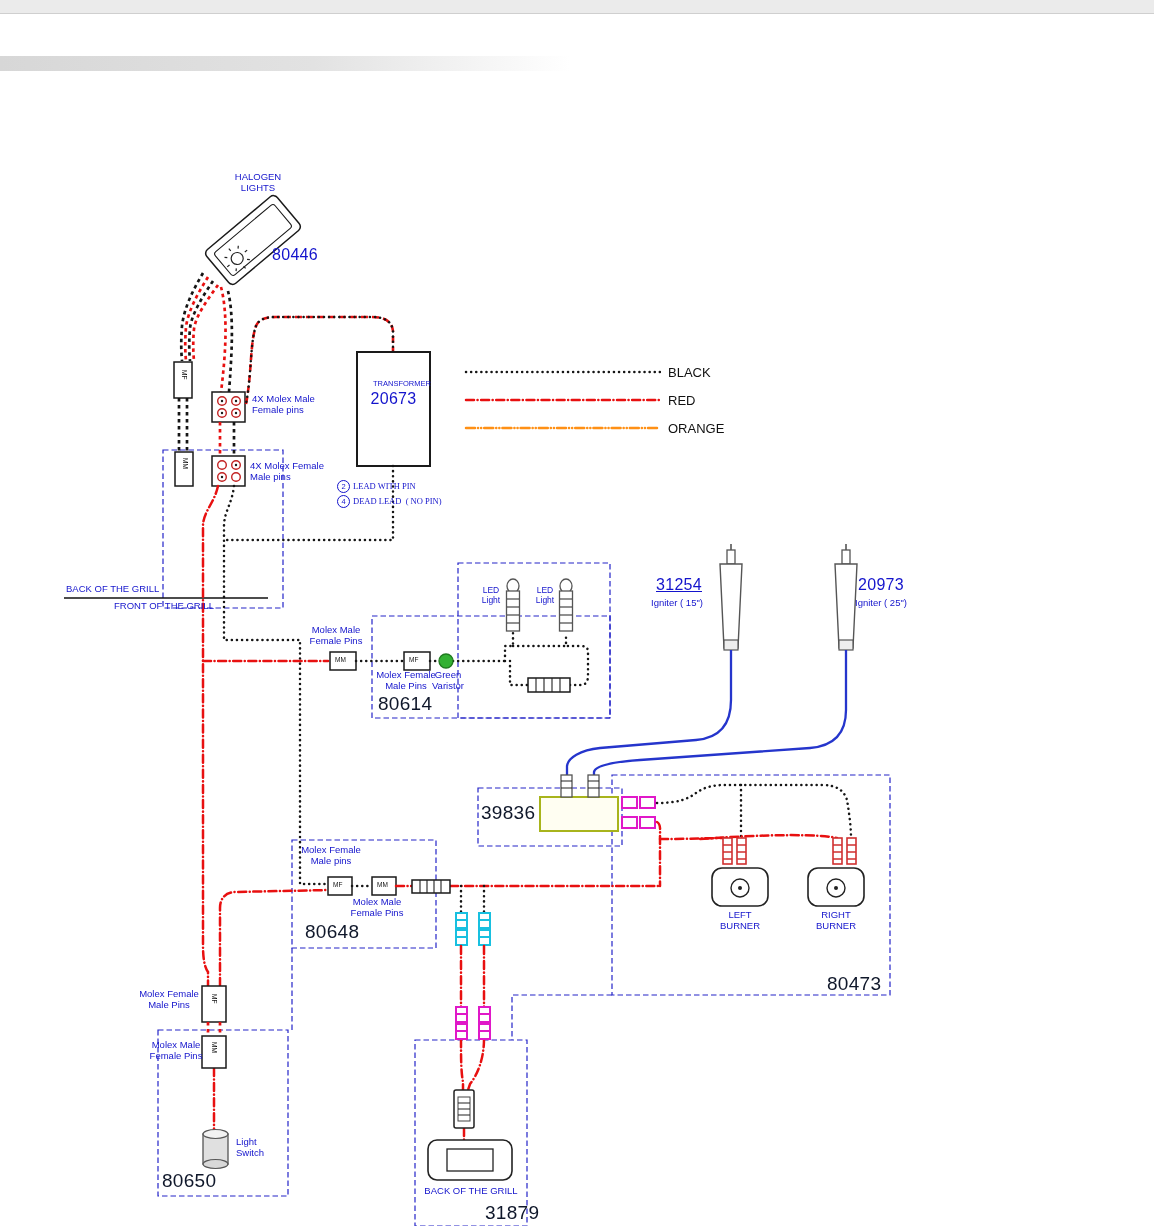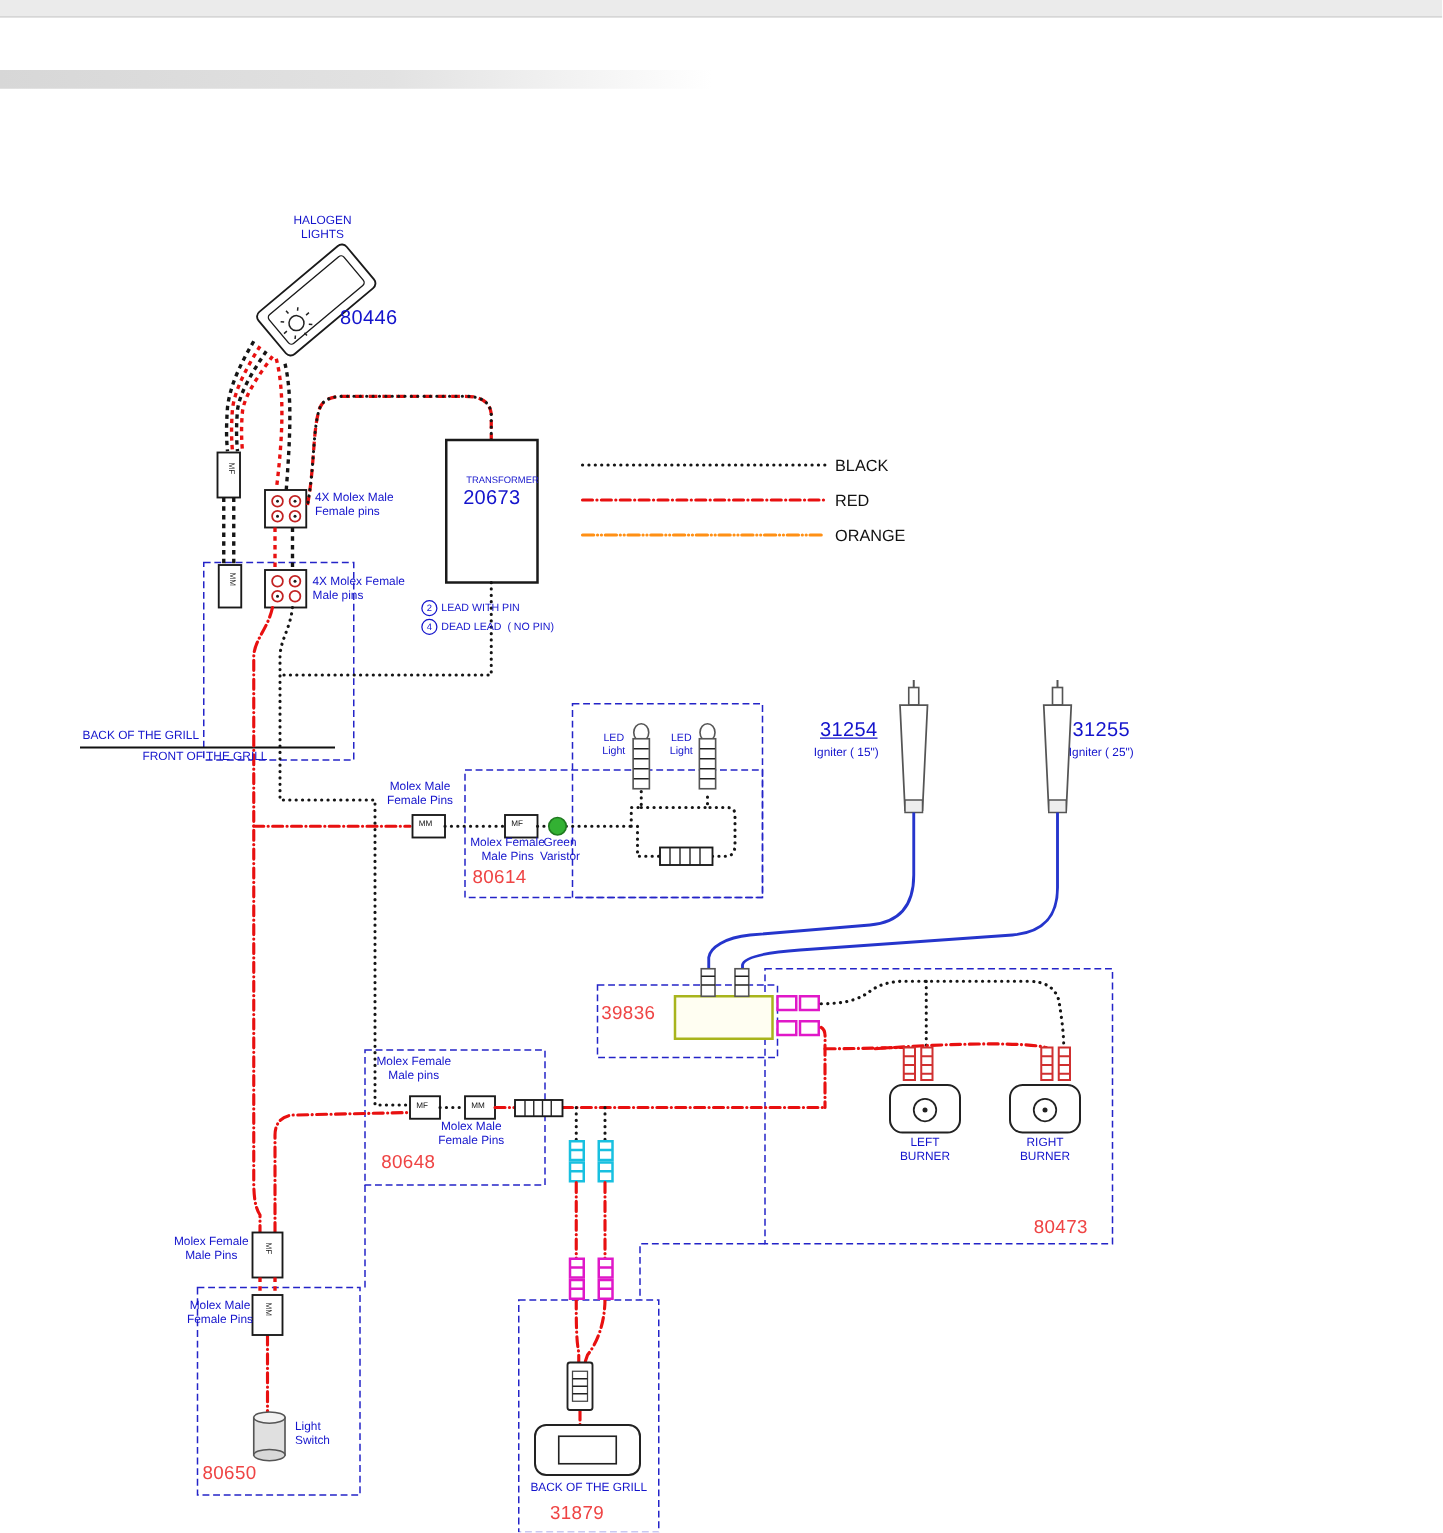--- a/index.html
+++ b/index.html
@@ -5,27 +5,27 @@
   html,body{margin:0;padding:0;background:#fff;}
   #page{position:relative;width:1154px;height:1226px;background:#ffffff;overflow:hidden;
         font-family:"Liberation Sans", sans-serif;}
   .topbar1{position:absolute;left:0;top:0;width:1154px;height:13px;background:#ebebeb;border-bottom:1px solid #cfcfcf;}
   .topbar2{position:absolute;left:0;top:56px;width:570px;height:15px;
            background:linear-gradient(to right,#d7d7d7 0%,#e2e2e2 55%,rgba(235,235,235,0) 100%);}
   svg{position:absolute;left:0;top:0;}
   .lbl{position:absolute;color:#1414cc;font-size:9.5px;line-height:1.18;white-space:pre-line;}
   .lbl.sm{font-size:8.5px;}
   .pn{position:absolute;color:#1414cc;font-size:16px;letter-spacing:.3px;white-space:pre;}
-  .pn-sm{position:absolute;color:#ef4444;font-size:15px;letter-spacing:.3px;white-space:pre;}
+  .pn-sm{position:absolute;color:#0f172a;font-size:19px;letter-spacing:.3px;white-space:pre;}
   .legend-lbl{position:absolute;color:#111;font-size:13px;}
   .tag{position:absolute;color:#111;font-size:6.5px;line-height:1;white-space:pre;}
   .tag.vert{transform:rotate(90deg);transform-origin:0 0;}
   .notenum{position:absolute;width:11px;height:11px;border:1px solid #1414cc;border-radius:50%;
            color:#1414cc;font-size:7.5px;text-align:center;line-height:11px;}
-  .notetxt{position:absolute;color:#1414cc;font-size:8.5px;white-space:pre;}
+  .notetxt{position:absolute;color:#1414cc;font-size:8.5px;white-space:pre;font-family:Liberation Serif, serif;}
   
   .wb{stroke:#151515;stroke-width:2.5;stroke-dasharray:0.1 5;stroke-linecap:round;fill:none;}
   .wr{stroke:#e81010;stroke-width:2.5;stroke-dasharray:8 3.5 0.1 3.5;stroke-linecap:round;fill:none;}
   .wo{stroke:#ff9015;stroke-width:2.5;stroke-dasharray:9 3 0.1 3 0.1 3;stroke-linecap:round;fill:none;}
   .wbl{stroke:#2535cc;stroke-width:2.3;fill:none;}
   .sr{stroke:#e81010;stroke-width:2.7;stroke-dasharray:3.5 3.5;fill:none;}
   .sb{stroke:#151515;stroke-width:2.7;stroke-dasharray:3.5 3.5;fill:none;}
   .bx{stroke:#2424c8;stroke-width:1.2;stroke-dasharray:5.5 3;fill:none;}
   .cmp{fill:#fff;stroke:#1a1a1a;stroke-width:1.5;}
   .cmp2{fill:#fff;stroke:#555;stroke-width:1.3;}
@@ -342,21 +342,21 @@
   <div class="lbl" style="left:66px;top:583px;">BACK OF THE GRILL</div>
   <div class="lbl" style="left:70px;top:600px;padding-left:44px;">FRONT OF THE GRILL</div>
 
   <div class="lbl sm" style="left:477px;top:585px;width:28px;text-align:center;">LED
 Light</div>
   <div class="lbl sm" style="left:531px;top:585px;width:28px;text-align:center;">LED
 Light</div>
 
   <div class="pn" style="left:656px;top:576px;text-decoration:underline;">31254</div>
   <div class="lbl" style="left:651px;top:597px;">Igniter  ( 15")</div>
-  <div class="pn" style="left:858px;top:576px;">31255</div>
+  <div class="pn" style="left:858px;top:576px;">20973</div>
   <div class="lbl" style="left:855px;top:597px;">Igniter  ( 25")</div>
 
   <div class="lbl" style="left:306px;top:624px;width:60px;text-align:center;">Molex Male
 Female Pins</div>
   <div class="lbl" style="left:374px;top:669px;width:64px;text-align:center;">Molex Female
 Male Pins</div>
   <div class="lbl" style="left:428px;top:669px;width:40px;text-align:center;">Green
 Varistor</div>
   <div class="pn-sm" style="left:378px;top:693px;">80614</div>
 
@@ -376,21 +376,21 @@
 
   <div class="lbl" style="left:138px;top:988px;width:62px;text-align:center;">Molex Female
 Male Pins</div>
   <div class="lbl" style="left:146px;top:1039px;width:60px;text-align:center;">Molex Male
 Female Pins</div>
   <div class="lbl" style="left:236px;top:1136px;">Light
 Switch</div>
   <div class="pn-sm" style="left:162px;top:1170px;">80650</div>
 
   <div class="lbl" style="left:420px;top:1185px;width:102px;text-align:center;">BACK OF THE GRILL</div>
-  <div class="pn-sm" style="left:440px;top:1202px;">31879</div>
+  <div class="pn-sm" style="left:485px;top:1202px;">31879</div>
 
   <div class="tag vert" style="left:187px;top:370px;">MF</div>
   <div class="tag vert" style="left:188px;top:458px;">MM</div>
   <div class="tag" style="left:335px;top:657px;">MM</div>
   <div class="tag" style="left:409px;top:657px;">MF</div>
   <div class="tag" style="left:333px;top:882px;">MF</div>
   <div class="tag" style="left:377px;top:882px;">MM</div>
   <div class="tag vert" style="left:217px;top:994px;">MF</div>
   <div class="tag vert" style="left:217px;top:1042px;">MM</div>
 </div>

